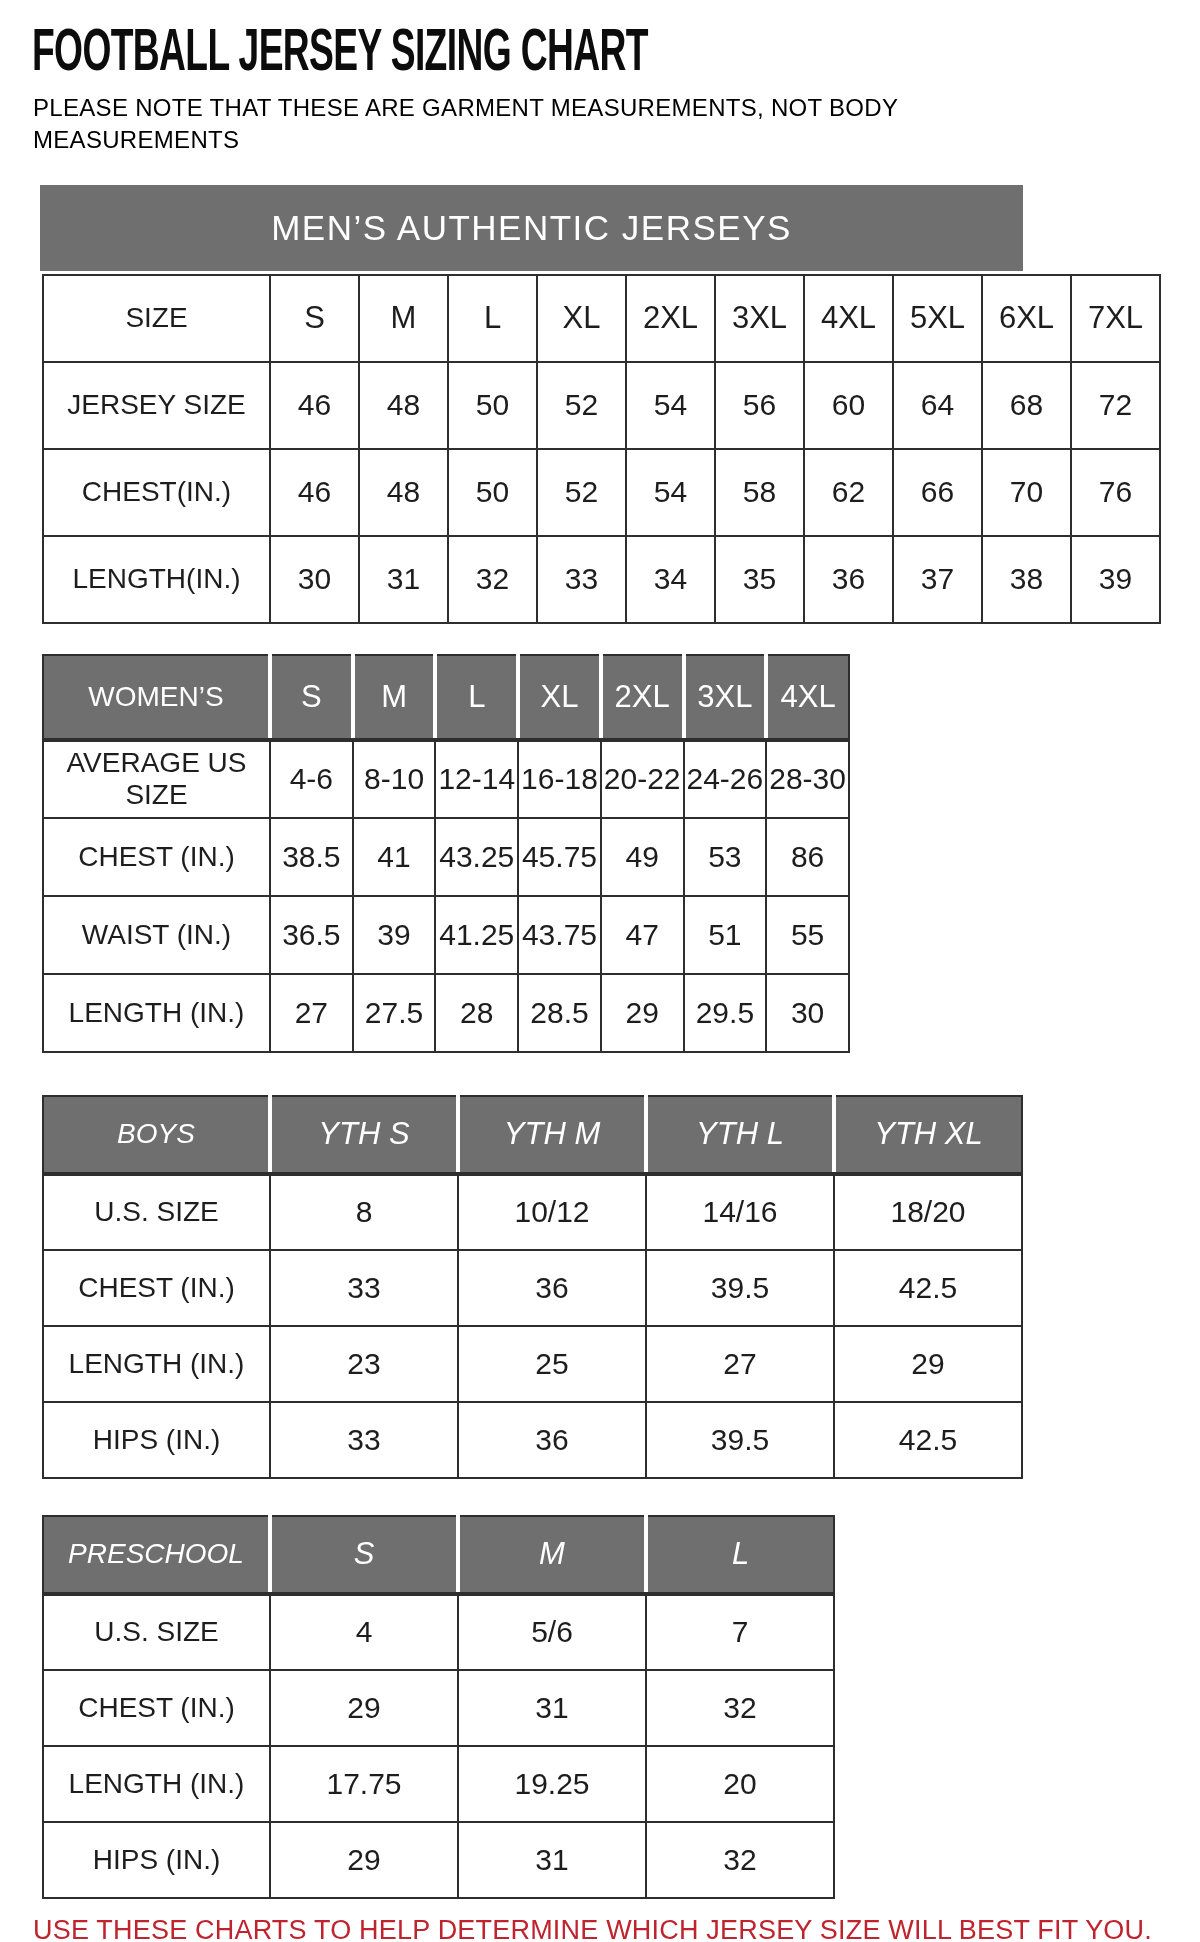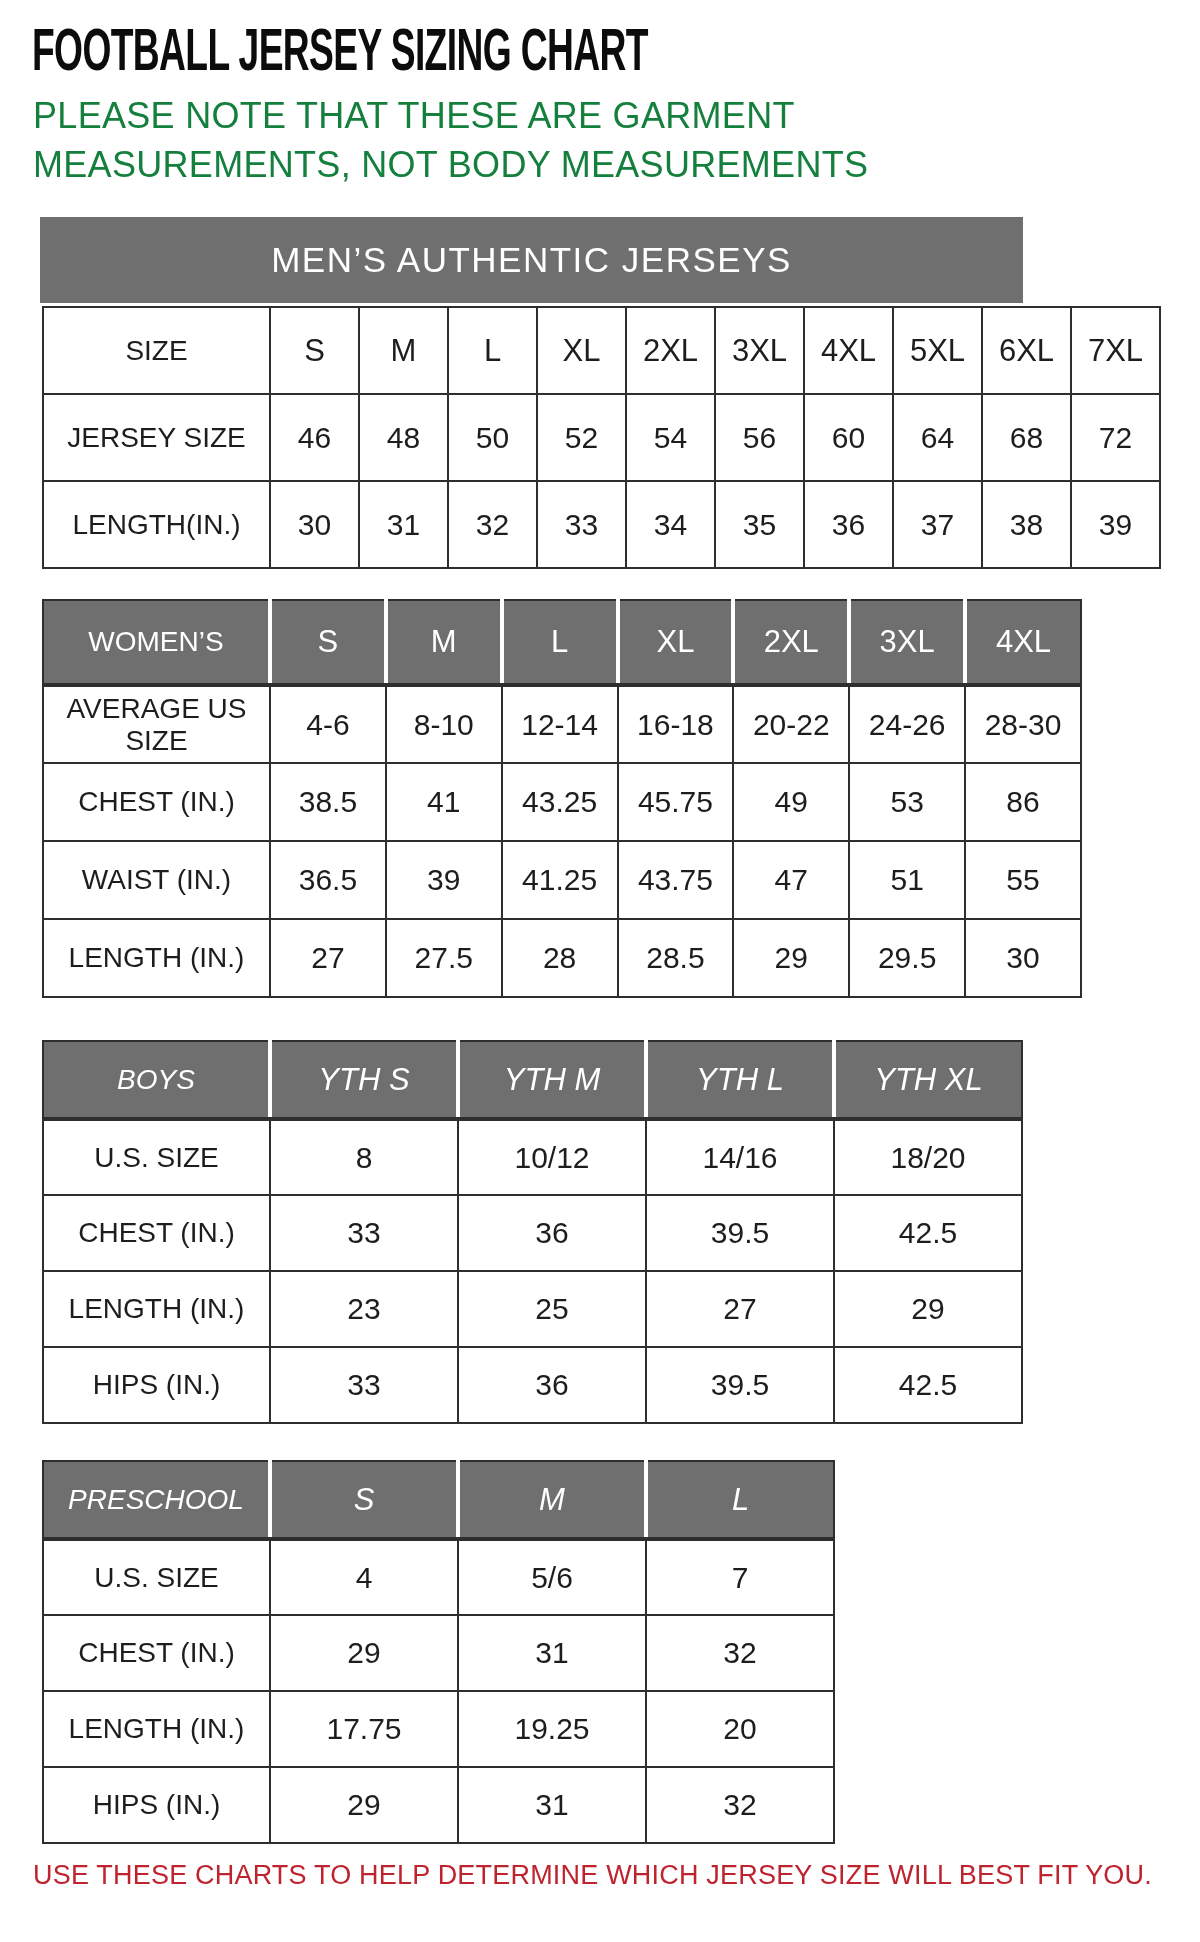--- a/index.html
+++ b/index.html
@@ -20,22 +20,22 @@
     letter-spacing: -1px;
     color: #0c0c0c;
     white-space: nowrap;
     transform: scaleX(0.62);
     transform-origin: left bottom;
     margin: 4px 0 12px 2px;
   }
 
   
   .note {
-    color: #15803d;
-    font-size: 36px;
+    color: #000000;
+    font-size: 24px;
     line-height: 1.35;
     max-width: 890px;
     letter-spacing: 0.3px;
     margin: 0 0 28px 3px;
   }
   .footer-note {
     color: #bf232e;
     font-size: 27px;
     letter-spacing: 0.2px;
     white-space: nowrap;
@@ -82,21 +82,21 @@
     border-bottom: 4px solid #2e2e2e;
   }
   tr.gray-head th:first-child { border-left: 2px solid #2e2e2e; }
   tr.gray-head th:last-child { border-right: 2px solid #2e2e2e; }
 
   
   tr.plain-head th { background: #ffffff; }
 
   
   table.mens      { width: 1119px; }
-  table.womens    { width: 1040px; }
+  table.womens    { width: 808px; }
   table.boys      { width: 981px; }
   table.preschool { width: 793px; }
   .mens col.label-col, .womens col.label-col,
   .boys col.label-col, .preschool col.label-col { width: 227px; }
 
   .mens tr { height: 87px; }
   .womens tr.gray-head { height: 85px; }
   .womens tbody tr { height: 78px; }
   .boys tr.gray-head, .preschool tr.gray-head { height: 78px; font-style: italic; }
   .boys tbody tr, .preschool tbody tr { height: 76px; }
@@ -155,20 +155,33 @@
             <td class="cell">50</td>
             <td class="cell">52</td>
             <td class="cell">54</td>
             <td class="cell">56</td>
             <td class="cell">60</td>
             <td class="cell">64</td>
             <td class="cell">68</td>
             <td class="cell">72</td>
           </tr>
           <tr>
+            <th class="row-label">CHEST(IN.)</th>
+            <td class="cell">46</td>
+            <td class="cell">48</td>
+            <td class="cell">50</td>
+            <td class="cell">52</td>
+            <td class="cell">54</td>
+            <td class="cell">58</td>
+            <td class="cell">62</td>
+            <td class="cell">66</td>
+            <td class="cell">70</td>
+            <td class="cell">76</td>
+          </tr>
+          <tr>
             <th class="row-label">LENGTH(IN.)</th>
             <td class="cell">30</td>
             <td class="cell">31</td>
             <td class="cell">32</td>
             <td class="cell">33</td>
             <td class="cell">34</td>
             <td class="cell">35</td>
             <td class="cell">36</td>
             <td class="cell">37</td>
             <td class="cell">38</td>

